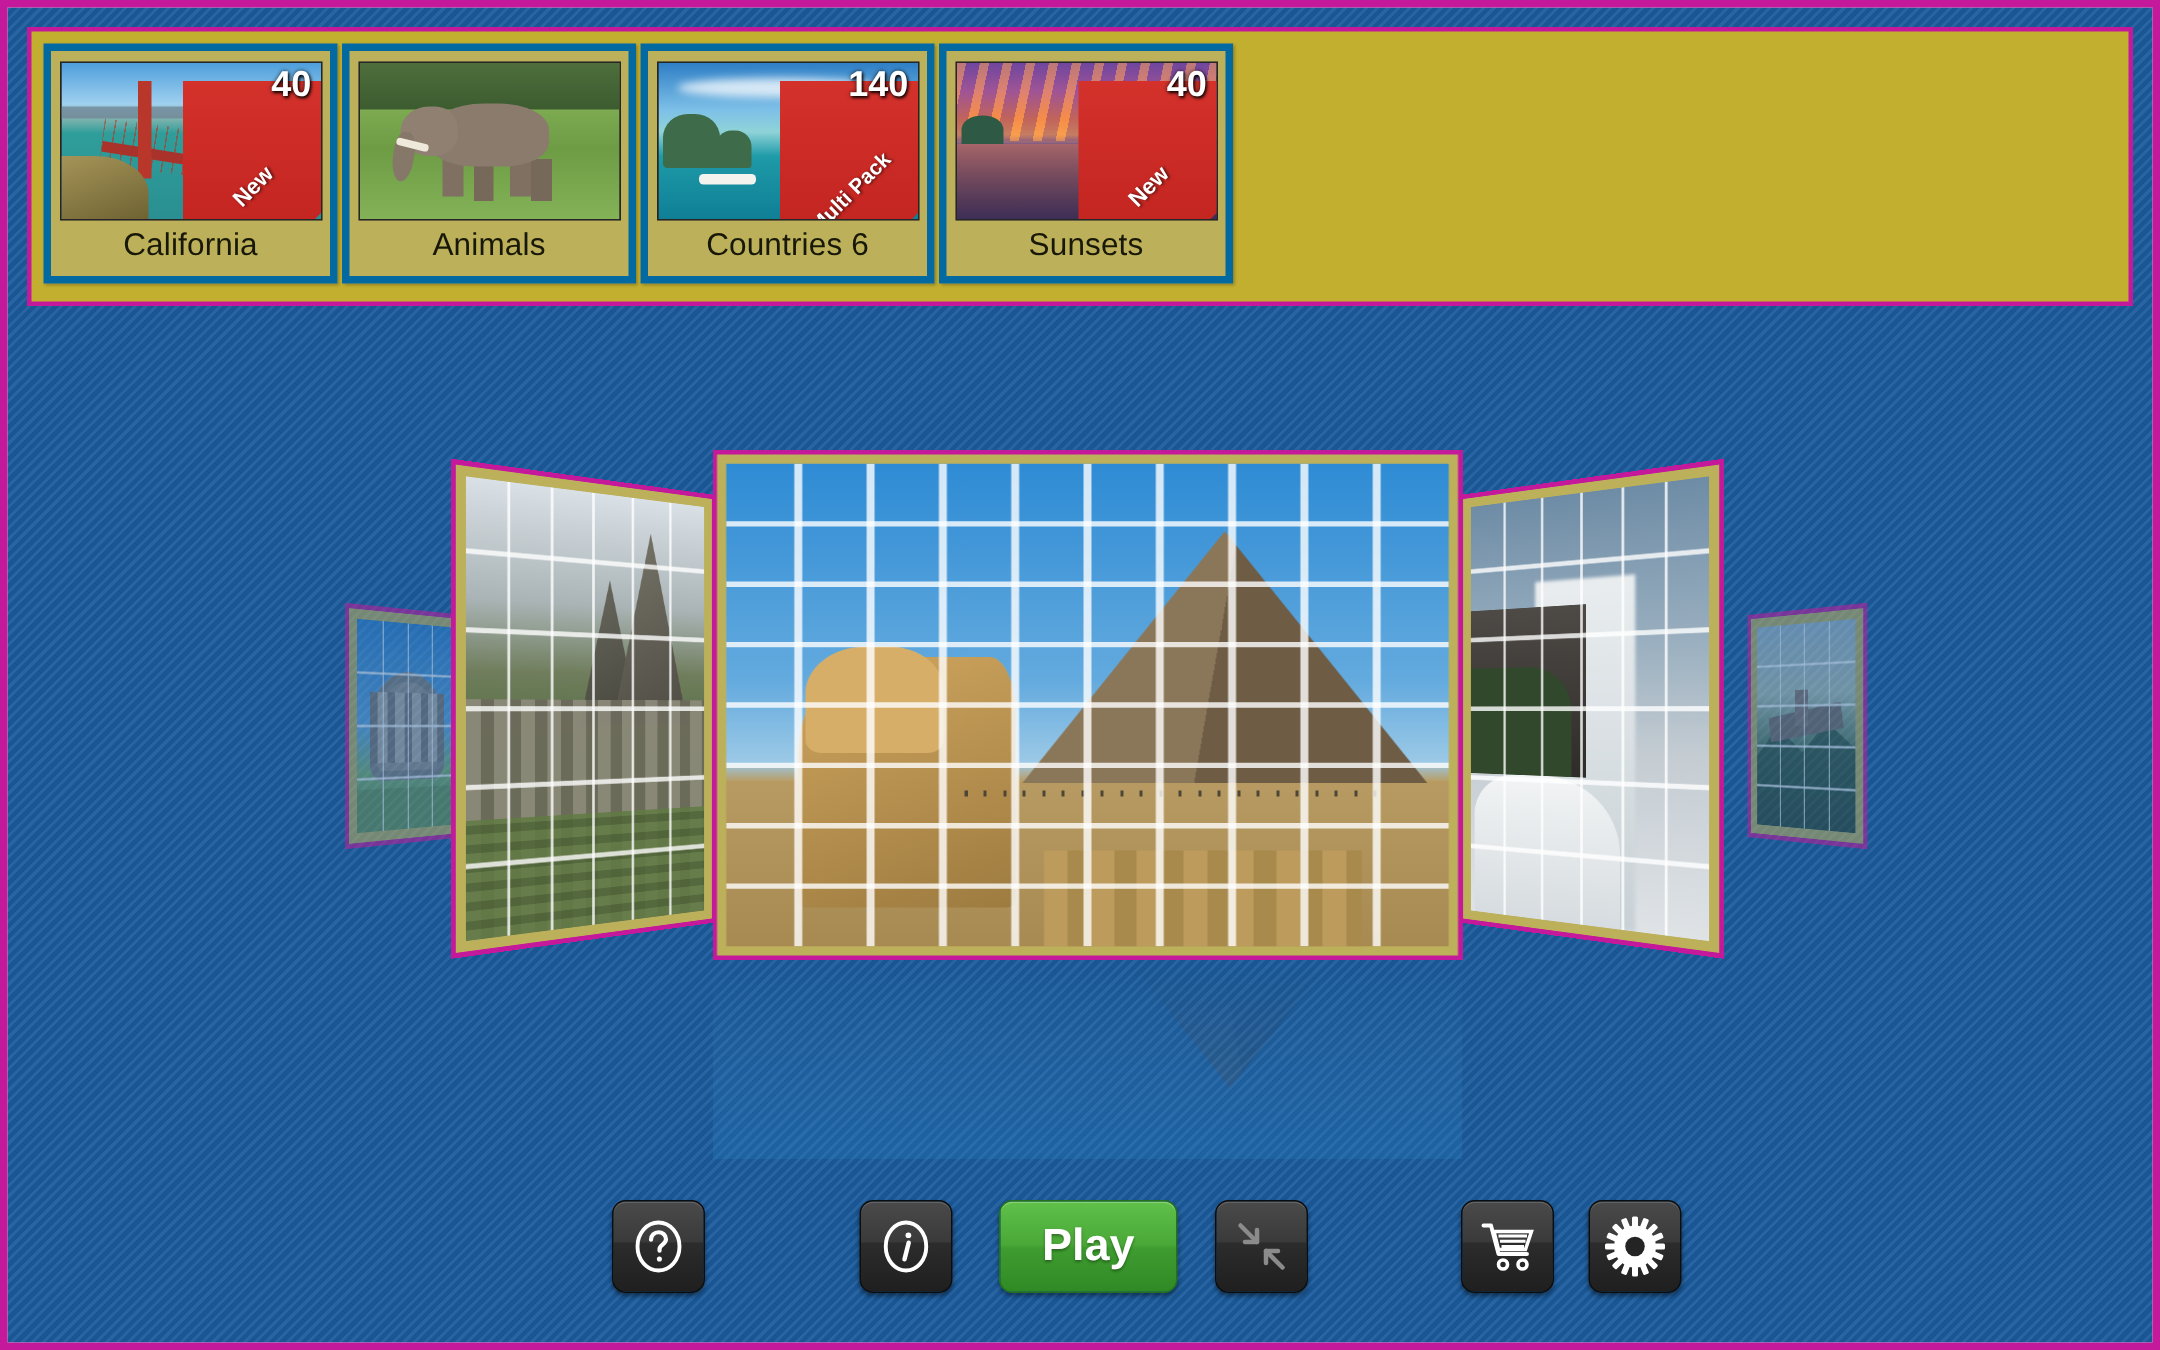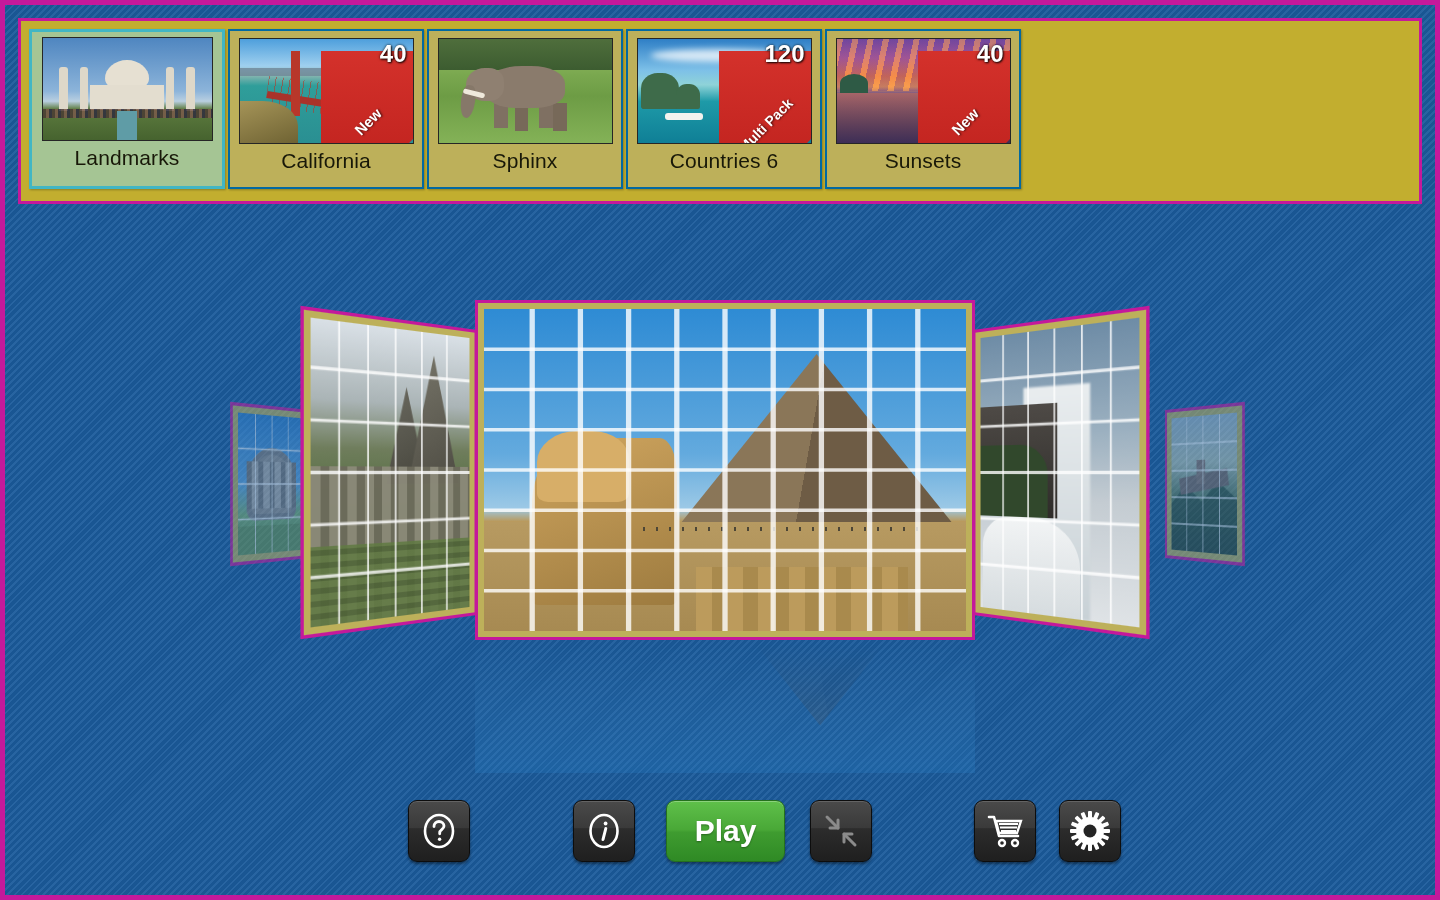--- a/index.html
+++ b/index.html
@@ -24,21 +24,21 @@
     background: #c2ae2f;
     border: 3px solid #c4199b;
   }
   #catstrip {
     position: absolute; left: 8px; top: 8px;
     display: flex; gap: 3px;
   }
   .cat-tile {
     width: 196px; height: 160px;
     background: #bdb05a;
-    border: 2px solid #0369a1;
+    border: 5px solid #0369a1;
     box-shadow: 1px 1px 2px rgba(0,0,0,0.28);
     display: flex; flex-direction: column; align-items: center;
     padding-top: 7px; position: relative;
   }
   .cat-tile.selected {
     background: #a5c594;
     border: 3px solid #41b6c4;
     padding-top: 5px;
   }
   .cat-thumb {
@@ -283,35 +283,20 @@
   .tb-btn svg { display:block; }
 </style>
 </head>
 <body>
 
 <div id="app">
 
   <div id="catpanel">
     <div id="catstrip">
 
-      <div class="cat-tile selected">
-        <div class="cat-thumb">
-          <div class="ph taj">
-            <div class="mn m1"></div>
-              <div class="mn m2"></div>
-              <div class="mn m3"></div>
-              <div class="mn m4"></div>
-            <div class="dome"></div>
-              <div class="body"></div>
-              <div class="crowd"></div>
-              <div class="pool"></div>
-          </div>
-        </div>
-        <div class="cat-label">Landmarks</div>
-      </div>
 
 
       <div class="cat-tile">
         <div class="cat-thumb">
           <div class="ph ggb">
             <div class="hills"></div>
               <div class="cable"></div>
               <div class="deck"></div>
             <div class="tower t1"></div>
               <div class="tower t2"></div>
@@ -332,34 +317,34 @@
             <div class="leg l1"></div>
               <div class="leg l2"></div>
               <div class="leg l3"></div>
               <div class="leg l4"></div>
             <div class="body"></div>
               <div class="head"></div>
               <div class="trunk"></div>
               <div class="tusk"></div>
           </div>
         </div>
-        <div class="cat-label">Sphinx</div>
+        <div class="cat-label">Animals</div>
       </div>
 
       <div class="cat-tile">
         <div class="cat-thumb">
           <div class="ph halong">
             <div class="cloud"></div>
             <div class="rk r1"></div>
               <div class="rk r2"></div>
               <div class="rk r3"></div>
               <div class="rk r4"></div>
             <div class="boat"></div>
           </div>
-          <div class="count-badge">120</div>
+          <div class="count-badge">140</div>
           <div class="ribbon">
             <div class="ribbon-text two">Multi Pack</div>
           </div>
         </div>
         <div class="cat-label">Countries 6</div>
       </div>
 
       <div class="cat-tile">
         <div class="cat-thumb">
           <div class="ph viet">

